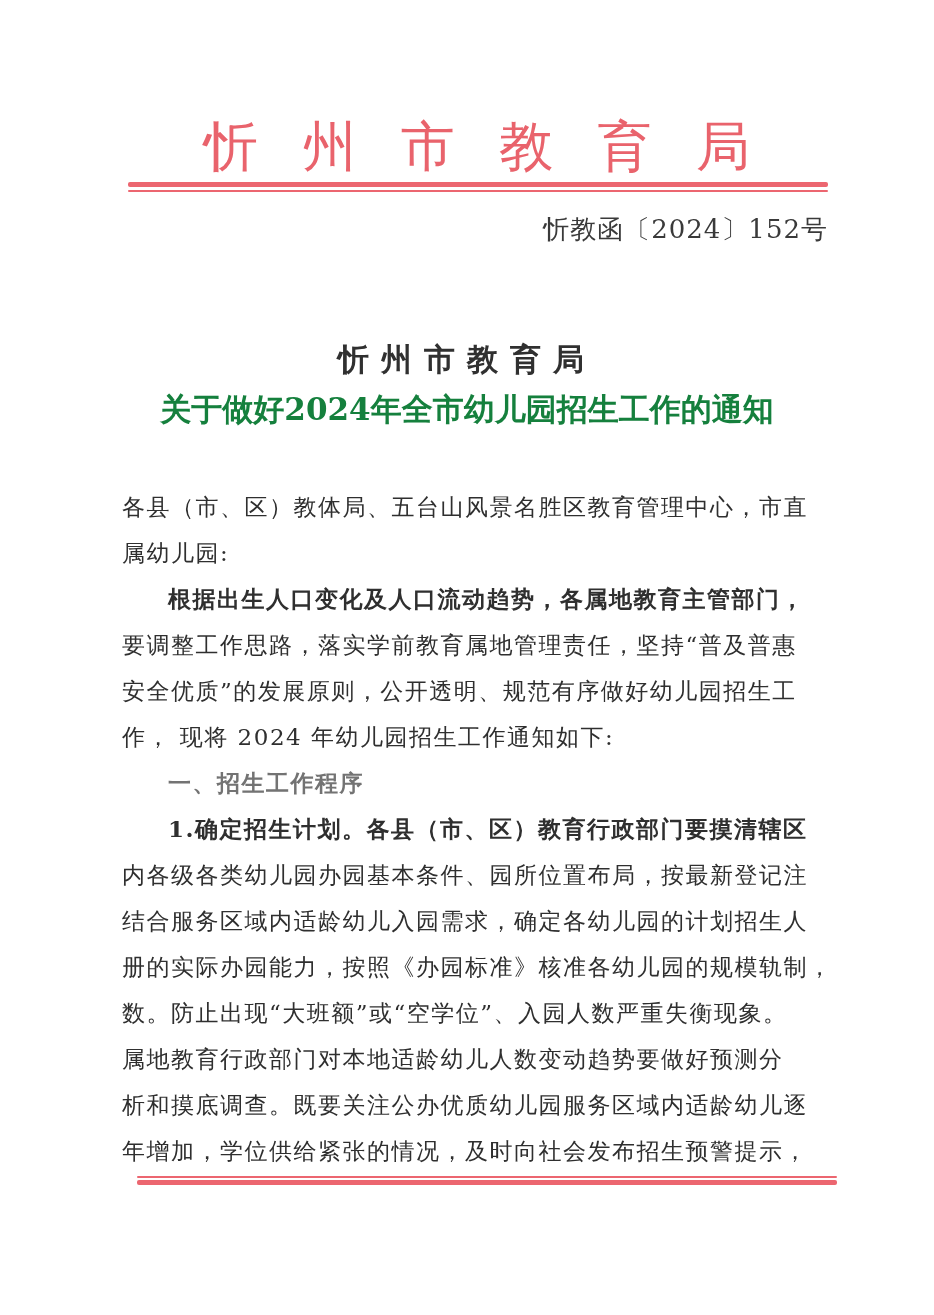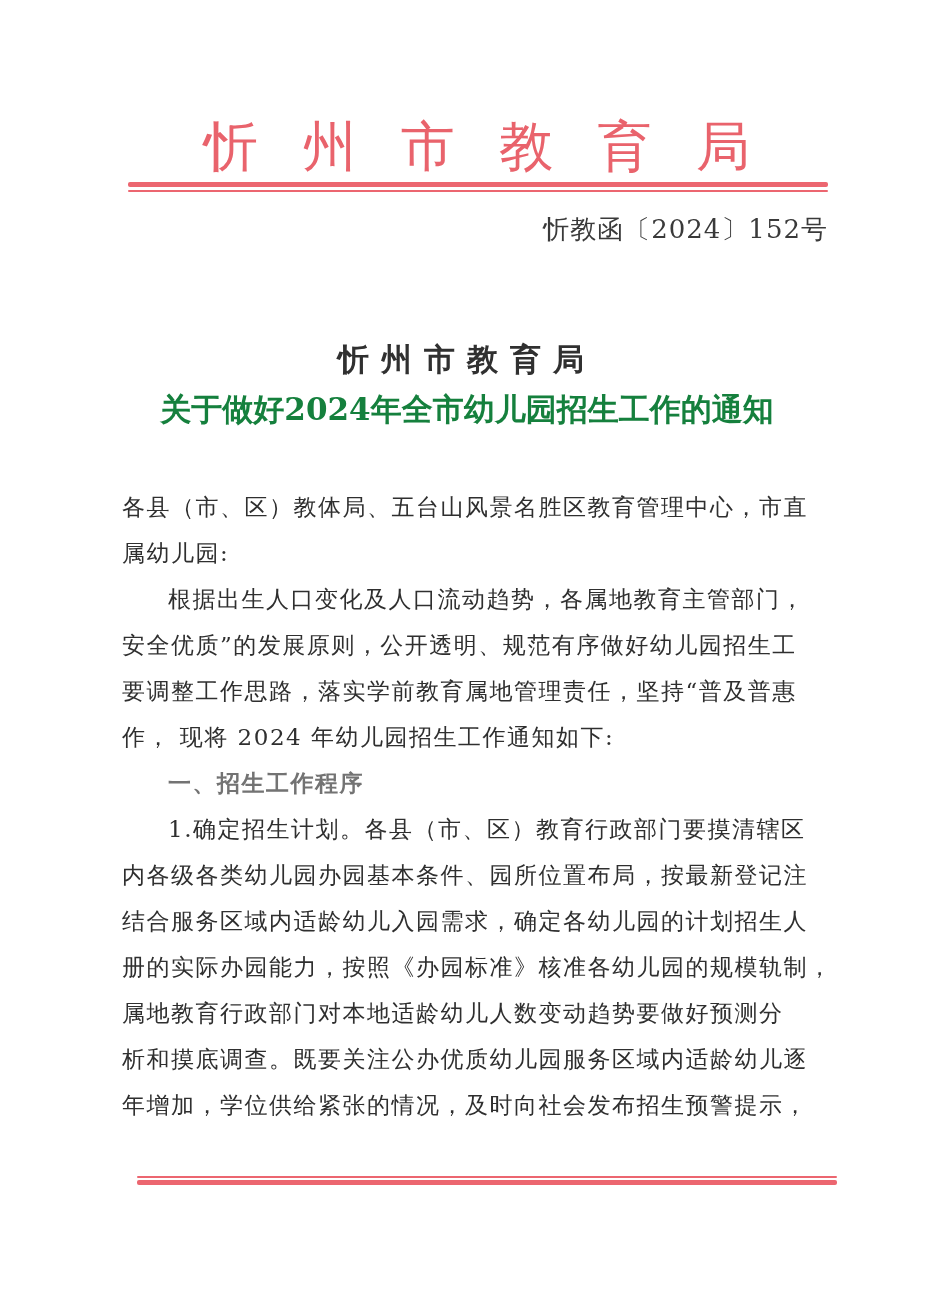--- a/index.html
+++ b/index.html
@@ -45,21 +45,21 @@
     font-size: 31px; font-weight: bold; line-height: 46px; letter-spacing: 0px;
     color: #15803d; margin-top: 4px;
   }
 
   .body-text {
     position: absolute; left: 122px; width: 712px; top: 484px;
     font-size: 23px; line-height: 46px; color: #2f2f2f;
     letter-spacing: 1.5px;
   }
   .line { white-space: nowrap; height: 46px; }
-  .indent { padding-left: 46px; }
+  .indent { padding-left: 46px; font-weight: bold; }
   .section-heading {
     font-family: "DejaVu Sans", sans-serif; font-weight: bold;
     font-size: 23px; letter-spacing: 1.5px; color: #737373;
   }
 
   .foot-thin  { left: 137px; width: 700px; top: 1176px; height: 2px; }
   .foot-thick { left: 137px; width: 700px; top: 1180px; height: 5px; }
 </style>
 </head>
 <body>
@@ -81,28 +81,29 @@
 
   <div class="title-block">
     <div class="title-line1">忻州市教育局</div>
     <div class="title-line2">关于做好2024年全市幼儿园招生工作的通知</div>
   </div>
 
   <div class="body-text">
     <div class="line">各县（市、区）教体局、五台山风景名胜区教育管理中心，市直</div>
     <div class="line">属幼儿园:</div>
     <div class="line indent">根据出生人口变化及人口流动趋势，各属地教育主管部门，</div>
+    <div class="line">要调整工作思路，落实学前教育属地管理责任，坚持“普及普惠</div>
     <div class="line">安全优质”的发展原则，公开透明、规范有序做好幼儿园招生工</div>
-    <div class="line">要调整工作思路，落实学前教育属地管理责任，坚持“普及普惠</div>
     <div class="line">作， 现将 2024 年幼儿园招生工作通知如下:</div>
     <div class="line indent section-heading">一、招生工作程序</div>
     <div class="line indent">1.确定招生计划。各县（市、区）教育行政部门要摸清辖区</div>
     <div class="line">内各级各类幼儿园办园基本条件、园所位置布局，按最新登记注</div>
     <div class="line">结合服务区域内适龄幼儿入园需求，确定各幼儿园的计划招生人</div>
     <div class="line">册的实际办园能力，按照《办园标准》核准各幼儿园的规模轨制，</div>
+    <div class="line">数。防止出现“大班额”或“空学位”、入园人数严重失衡现象。</div>
     <div class="line">属地教育行政部门对本地适龄幼儿人数变动趋势要做好预测分</div>
     <div class="line">析和摸底调查。既要关注公办优质幼儿园服务区域内适龄幼儿逐</div>
     <div class="line">年增加，学位供给紧张的情况，及时向社会发布招生预警提示，</div>
   </div>
 
   <div class="rule-thin foot-thin"></div>
   <div class="rule-thick foot-thick"></div>
 </div>
 
 </body></html>

